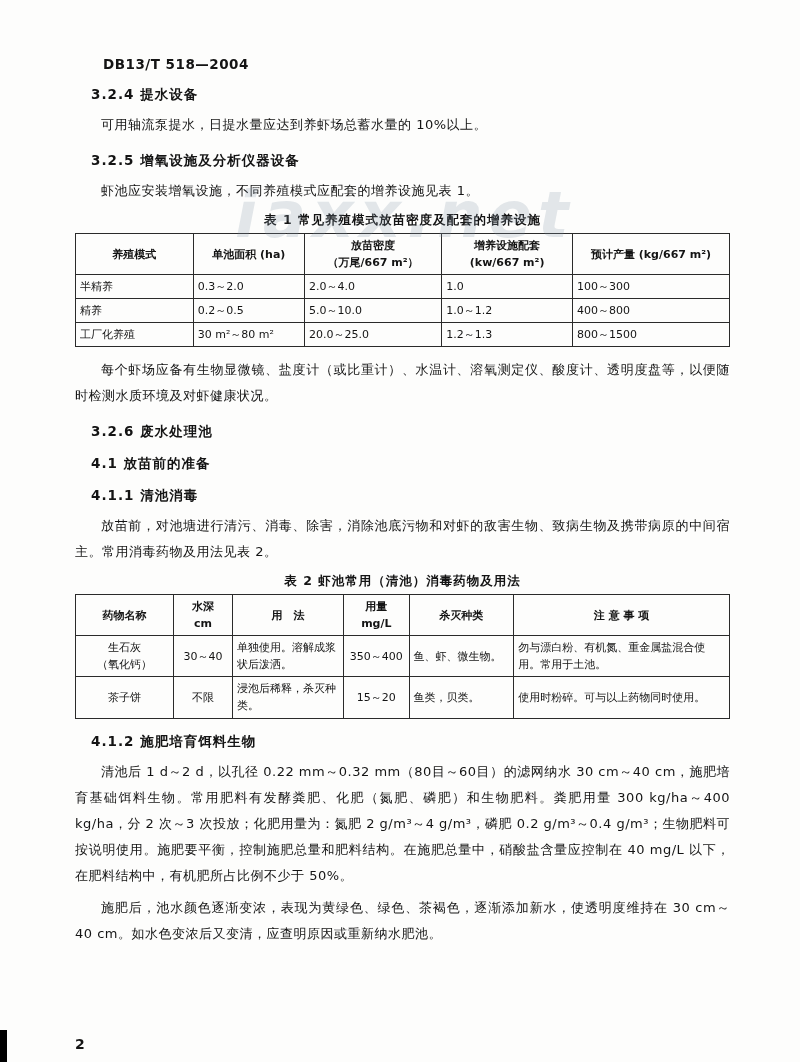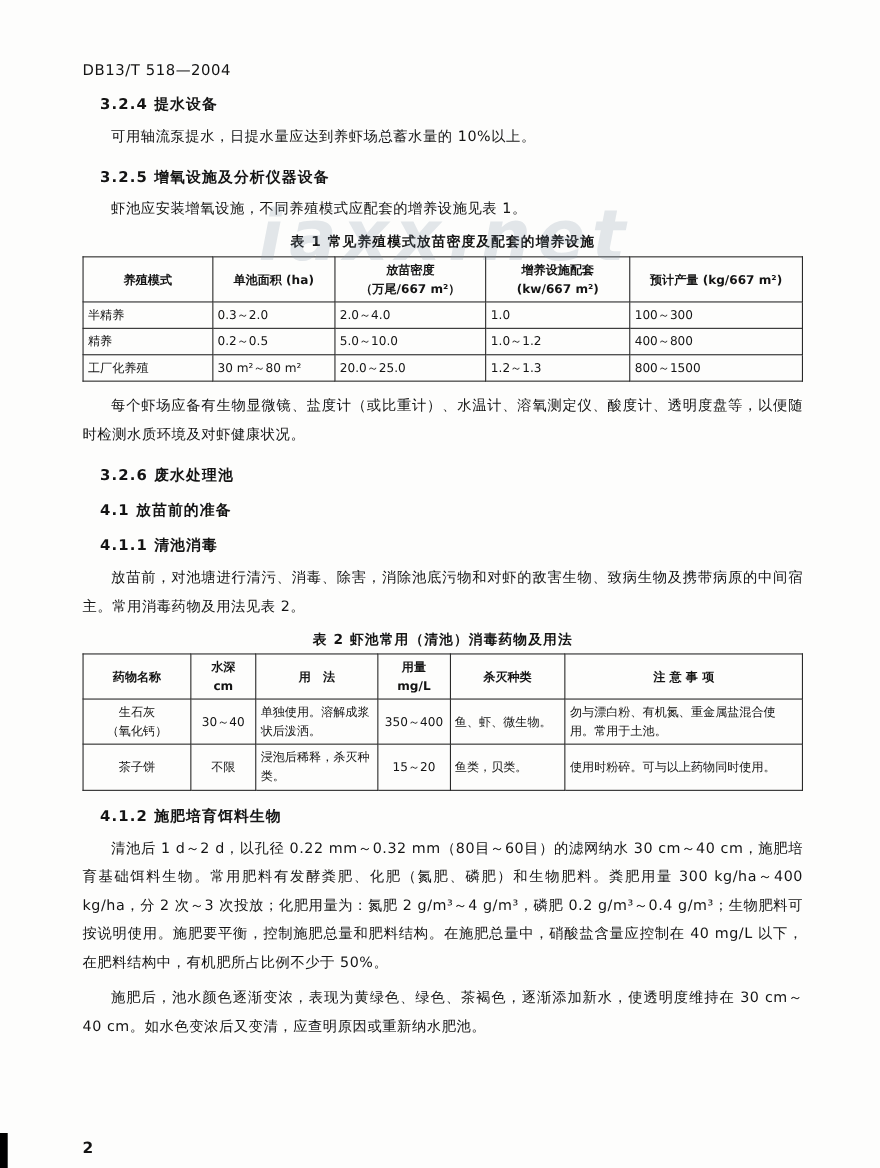--- a/index.html
+++ b/index.html
@@ -10,22 +10,23 @@
     background:#fdfdfc;
     font-family:"DejaVu Sans", sans-serif;
     color:#141414;
     overflow:hidden;
     box-shadow:0 0 6px rgba(0,0,0,.3);
   }
   .content {
     position:absolute; left:75px; top:56px; width:655px;
   }
   .doc-code {
-    font-size:13.5px; font-weight:normal; letter-spacing:.5px;
+    font-size:13.5px; font-weight:bold; letter-spacing:.5px;
     margin-bottom:14px;
+    margin-left:28px;
   }
   h3.sec {
     font-size:13.5px; font-weight:bold;
     margin:14px 0 8px 16px; letter-spacing:1px;
   }
   p.body {
     font-size:13px; line-height:2.0; margin:2px 0 6px 0;
     text-indent:2em; text-align:justify; letter-spacing:.5px;
   }
   .tbl-caption {

